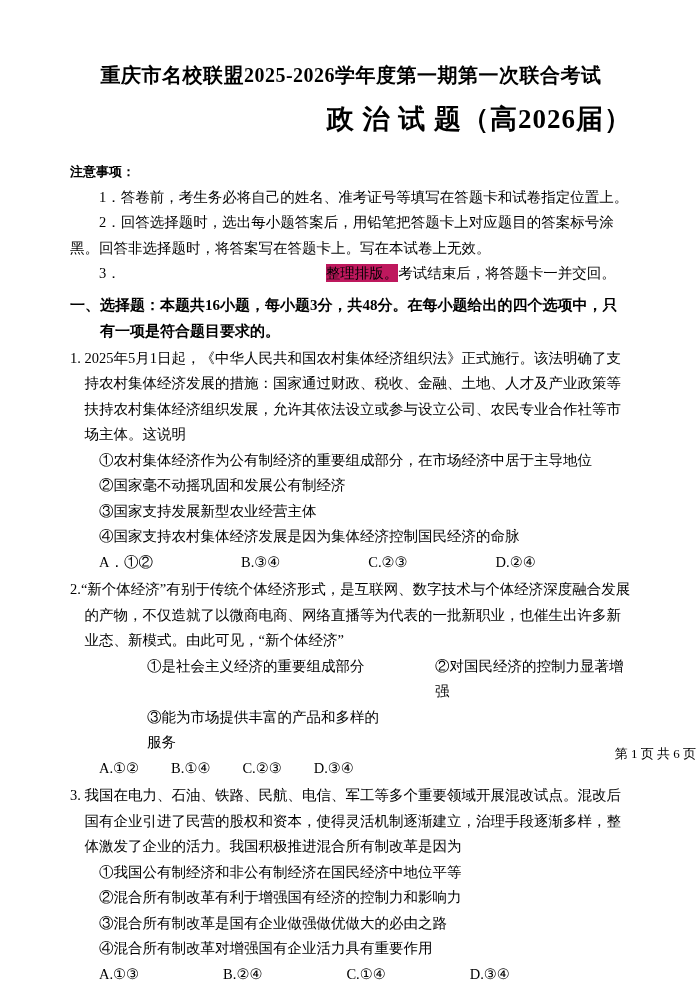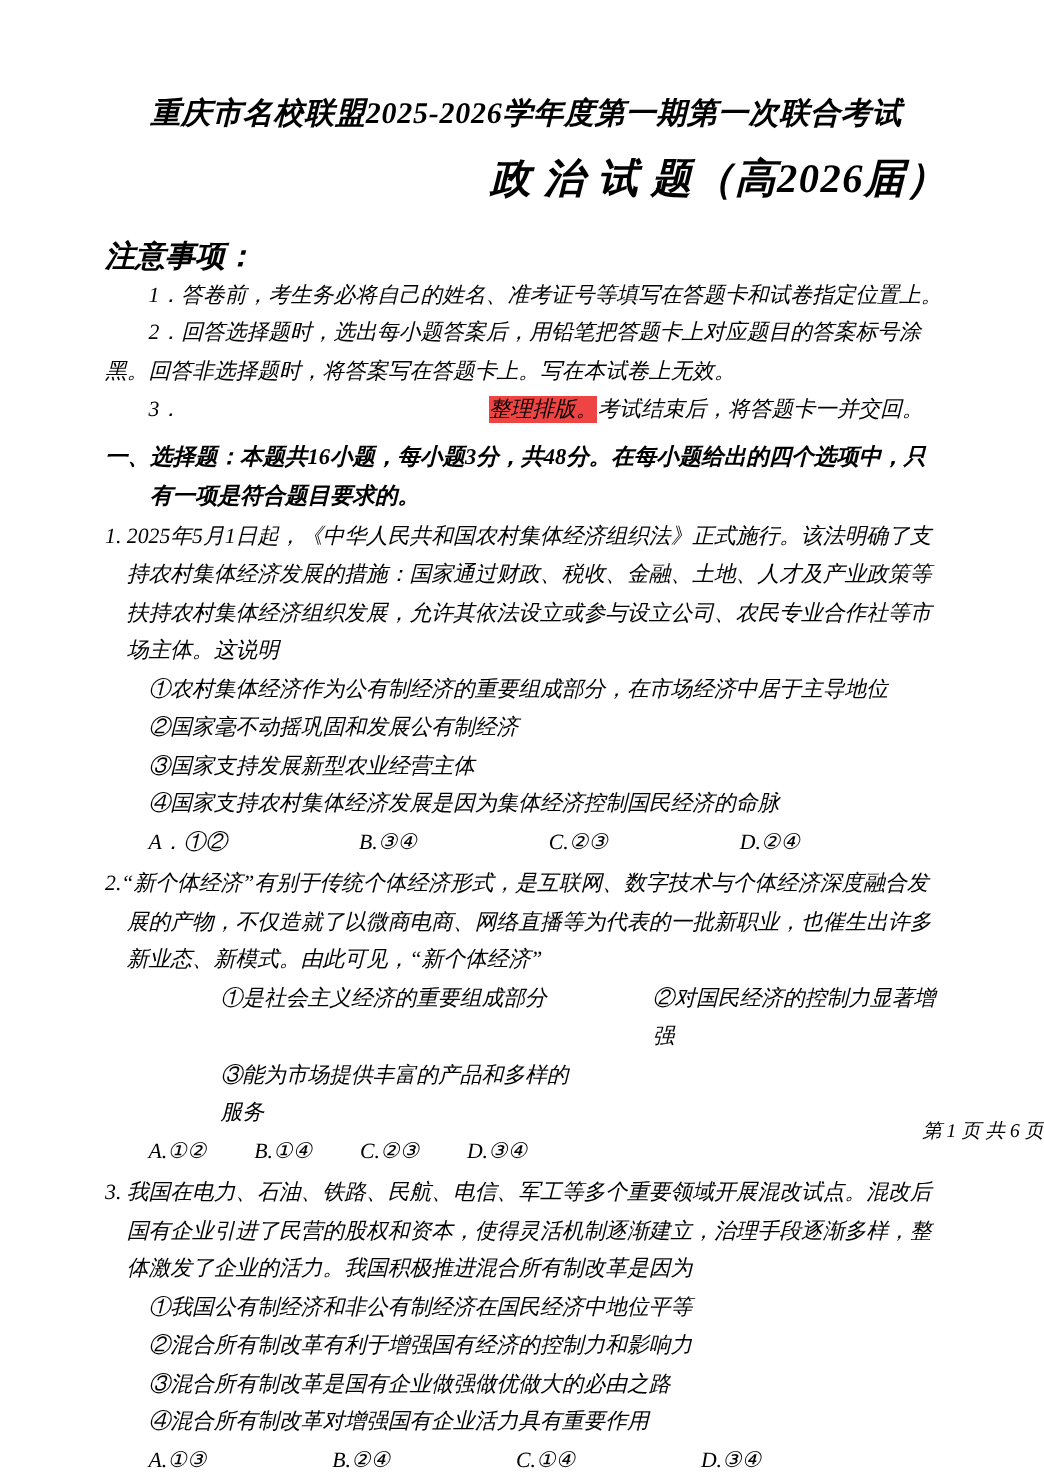--- a/index.html
+++ b/index.html
@@ -6,32 +6,31 @@
   body {
     width: 696px; height: 983px; overflow: hidden;
     color: #000;
     font-family: "Liberation Serif", "DejaVu Serif", serif;
   }
   .page {
     position: relative; box-sizing: border-box;
     width: 696px; height: 819px;
     padding: 62px 64px 0 70px;
     background: #fff;
-    font-style: italic;
   }
   .title1 {
     margin: 0; text-align: center;
     font-size: 20px; font-weight: bold; letter-spacing: 0.5px;
   }
   .title2 {
     margin: 12px 0 0; text-align: right;
     font-size: 27px; font-weight: bold; letter-spacing: 1px;
   }
   .notice { margin-top: 22px; font-size: 14.5px; line-height: 25.5px; }
-  .notice-title { margin: 0; font-weight: bold; font-size: 20px; }
+  .notice-title { margin: 0; font-weight: bold; font-size: 13px; }
   .notice-item { margin: 0; text-indent: 2em; }
   .notice-item-3 { text-indent: 2em; }
   .notice-item-3 .gap { display: inline-block; width: 205px; }
   .highlight { padding: 1px 0; }
   .section-heading {
     margin: 5px 0 0; font-weight: bold; font-size: 15px;
     line-height: 26px; padding-left: 2em; text-indent: -2em;
   }
   .question { font-size: 14.5px; line-height: 25.5px; margin-top: 2px; }
   .stem { margin: 0; padding-left: 1em; text-indent: -1em; }
@@ -54,21 +53,21 @@
 
 <div class="page">
 
   <p class="title1">重庆市名校联盟2025-2026学年度第一期第一次联合考试</p>
   <p class="title2">政 治 试 题（高2026届）</p>
 
   <div class="notice">
     <p class="notice-title">注意事项：</p>
     <p class="notice-item">1．答卷前，考生务必将自己的姓名、准考证号等填写在答题卡和试卷指定位置上。</p>
     <p class="notice-item">2．回答选择题时，选出每小题答案后，用铅笔把答题卡上对应题目的答案标号涂黑。回答非选择题时，将答案写在答题卡上。写在本试卷上无效。</p>
-    <p class="notice-item notice-item-3"><span>3．</span><span class="gap"></span><span class="highlight" style="background-color: #ef4444;">整理排版。</span><span>考试结束后，将答题卡一并交回。</span></p>
+    <p class="notice-item notice-item-3"><span>3．</span><span class="gap"></span><span class="highlight" style="background-color: #be185d;">整理排版。</span><span>考试结束后，将答题卡一并交回。</span></p>
   </div>
 
   <p class="section-heading">一、选择题：本题共16小题，每小题3分，共48分。在每小题给出的四个选项中，只有一项是符合题目要求的。</p>
 
   <div id="questions">
   <div class="question">
     <p class="stem">1. 2025年5月1日起，《中华人民共和国农村集体经济组织法》正式施行。该法明确了支持农村集体经济发展的措施：国家通过财政、税收、金融、土地、人才及产业政策等扶持农村集体经济组织发展，允许其依法设立或参与设立公司、农民专业合作社等市场主体。这说明</p>
     <div class="sub-options">
           <p class="sub-option">①农村集体经济作为公有制经济的重要组成部分，在市场经济中居于主导地位</p>
           <p class="sub-option">②国家毫不动摇巩固和发展公有制经济</p>

